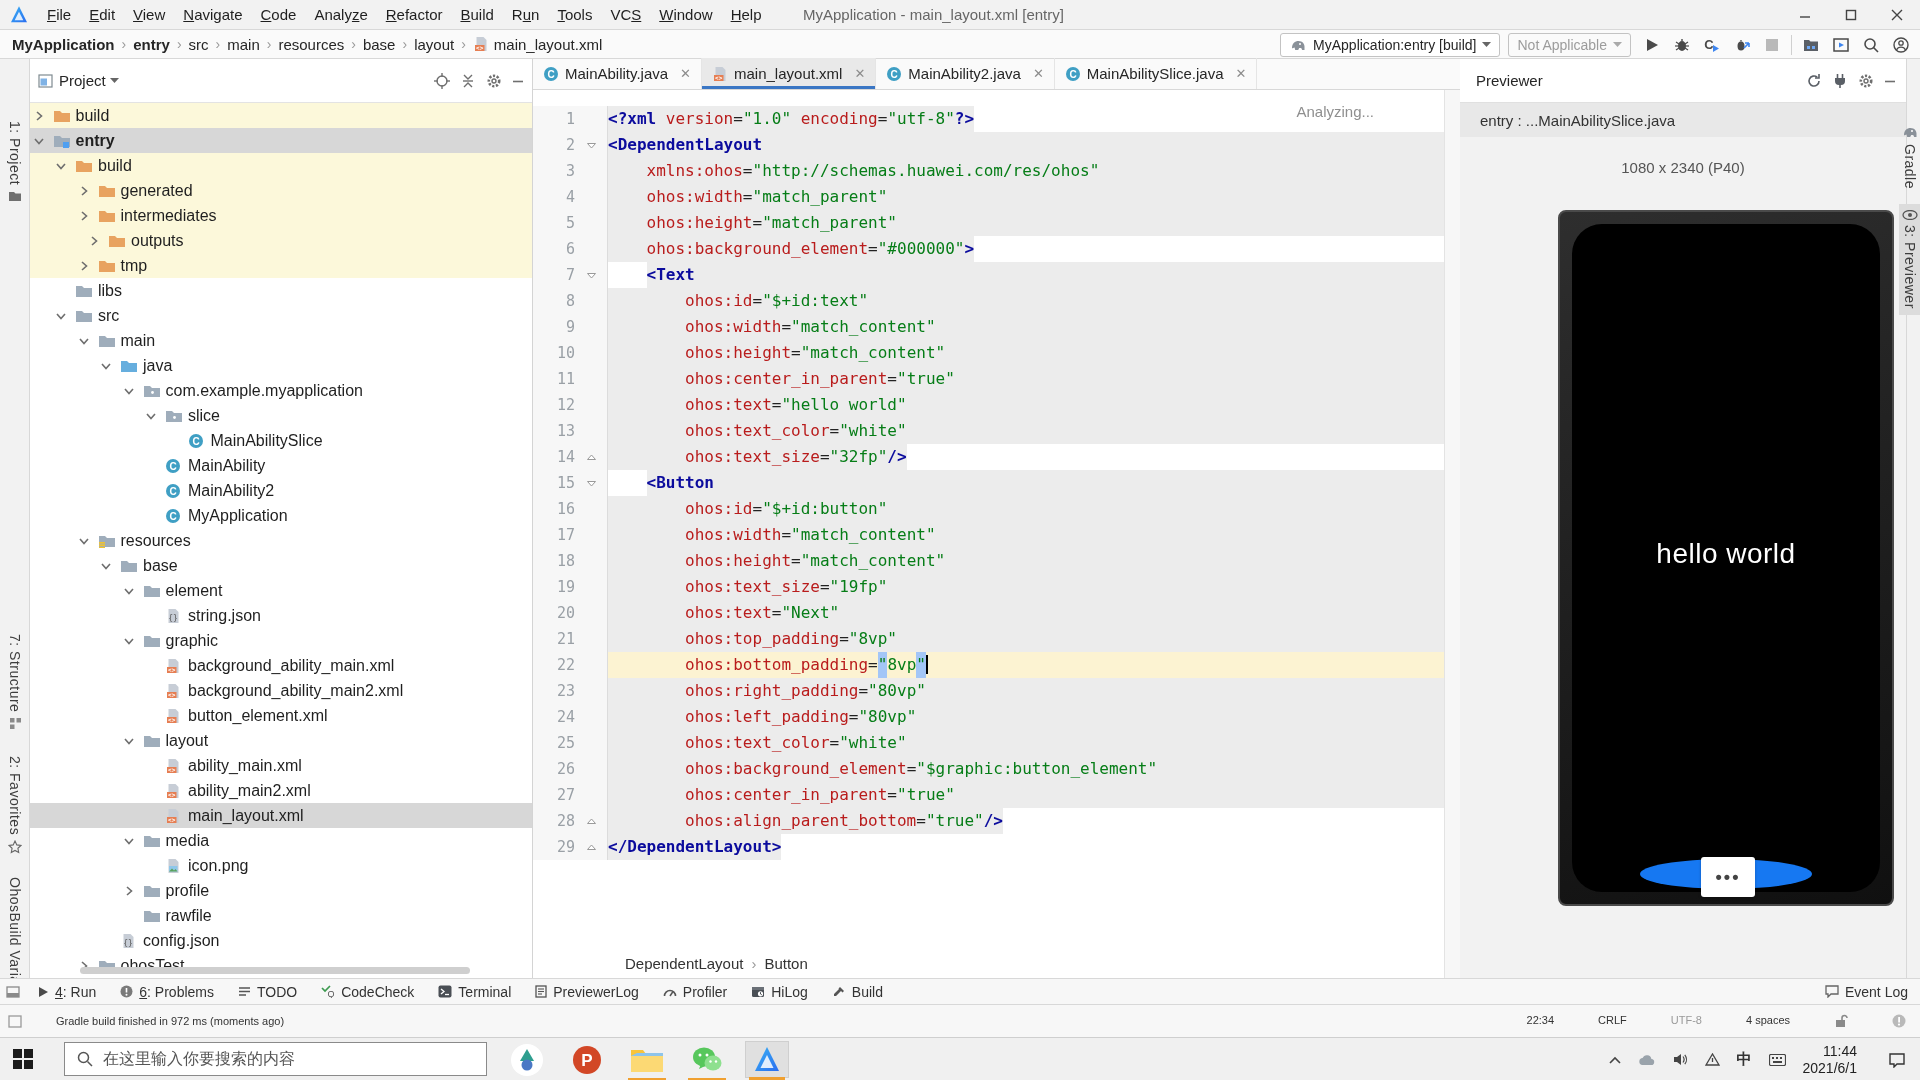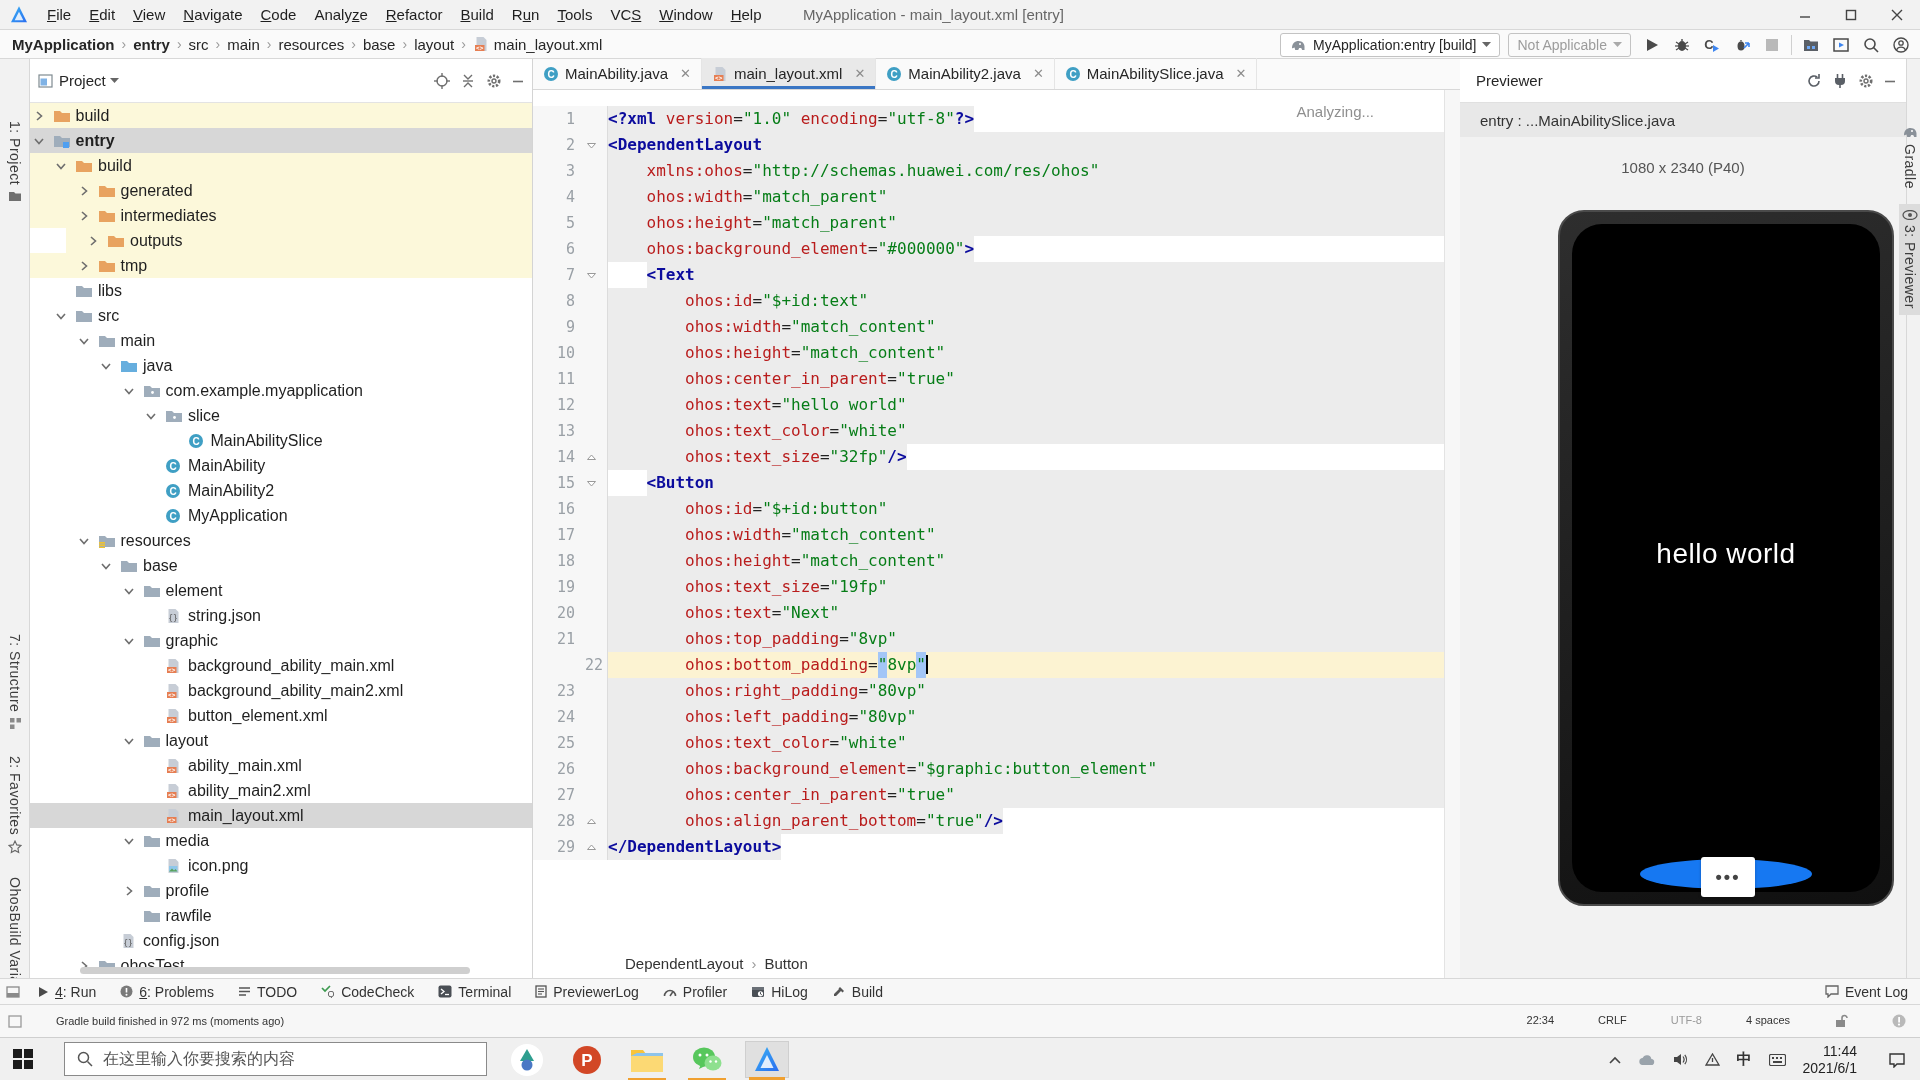--- a/index.html
+++ b/index.html
@@ -72,40 +72,40 @@
   #code{position:absolute;left:0;top:31px;width:911px;padding-top:16px;}
   .crow{display:flex;height:26px;line-height:26px;font-family:"DejaVu Sans Mono","Liberation Mono",monospace;
     font-size:16px;white-space:pre;}
   .gut{flex:0 0 75px;display:flex;background:#f7f7f7;border-right:1px solid #dcdcdc;}
   .ln{flex:0 0 46px;text-align:right;color:#9aa0a6;font-size:15px;padding-right:4px;}
   .fold{flex:0 0 24px;display:flex;align-items:center;justify-content:center;}
   .cbody{flex:1;display:flex;min-width:0;}
   .gspan{background:#ececec;display:flex;}
   .gspan.fill{flex:1;}
   .crow.cur{background:#fcf3d2;}
-  .crow.cur .gut{background:#f7f7f7;flex-direction:column;}
+  .crow.cur .gut{background:#f7f7f7;}
   .crow.cur .gspan{background:transparent;}
   .tk-g{color:#0b0b9d;font-weight:bold;}
   .tk-a{color:#b91c1c;}
   .tk-v{color:#067d17;}
   .tk-p{color:#222;}
   .tk-q{color:#067d17;background:#a3c6f7;}
   .caret{width:2px;height:19px;background:#000;margin-top:3px;}
   #ed-scroll{position:absolute;right:0;top:31px;width:16px;height:888px;background:#f7f7f7;border-left:1px solid #e3e3e3;}
   #ed-crumb{position:absolute;left:0;bottom:0;width:911px;height:30px;background:#fff;display:flex;
     align-items:center;padding-left:92px;font-size:15px;color:#333;gap:8px;}
   #ed-crumb .sep{color:#9a9a9a;}
 
   
   #previewer{position:absolute;left:1460px;top:0;width:446px;height:919px;background:#f2f2f2;}
   #pv-header{height:44px;background:#fff;border-bottom:1px solid #e0e0e0;display:flex;align-items:center;padding:0 10px 0 16px;}
   #pv-header .pv-title{font-size:15px;color:#262626;}
   #pv-file{height:34px;background:#e8e8e8;display:flex;align-items:center;padding-left:20px;font-size:15px;color:#333;}
   #pv-device{position:absolute;left:0;top:100px;width:446px;text-align:center;font-size:15px;color:#555;}
-  #phone{position:absolute;left:98px;top:151px;width:336px;height:696px;border-radius:26px;
+  #phone{position:absolute;left:98px;top:151px;width:336px;height:696px;border-radius:8px;
     background:linear-gradient(160deg,#2e2e2e,#101010);border:2px solid #4a4a4a;}
   #phone-screen{position:absolute;left:12px;top:12px;right:12px;bottom:12px;background:#000;border-radius:30px;overflow:hidden;}
   #hello{position:absolute;left:0;top:calc(50% - 20px);width:100%;text-align:center;color:#fff;font-size:28px;font-weight:300;letter-spacing:.5px;}
   #next-btn{position:absolute;left:calc(50% - 86px);bottom:3px;width:172px;height:30px;background:#1678f2;
     border-radius:50%;color:#fff;font-size:15px;display:flex;align-items:center;justify-content:center;}
   #more-btn{position:absolute;left:241px;top:798px;width:54px;height:40px;background:#fff;border-radius:3px;
     box-shadow:0 1px 3px rgba(0,0,0,.25);display:flex;align-items:center;justify-content:center;
     font-size:18px;letter-spacing:2px;color:#444;font-weight:bold;}
 
   
@@ -452,21 +452,21 @@
               <path d="M6 4l4.5 4L6 12" fill="none" stroke="#6e6e6e" stroke-width="1.6"></path>
             </svg>
           </span>
           <span class="ticon">
             <svg width="18" height="16" viewBox="0 0 18 16">
               <path d="M1 3h6l2 2h8v9H1z" fill="#e8a360"></path>
             </svg>
           </span>
           <span class="tlabel">intermediates</span>
         </div>
-        <div class="trow bg-yellow" style="padding-left: 19px; margin-left: 36px;">
+        <div class="trow bg-yellow" style="padding-left: 56px;">
           <span class="tchev">
             <svg width="16" height="16" viewBox="0 0 16 16">
               <path d="M6 4l4.5 4L6 12" fill="none" stroke="#6e6e6e" stroke-width="1.6"></path>
             </svg>
           </span>
           <span class="ticon">
             <svg width="18" height="16" viewBox="0 0 18 16">
               <path d="M1 3h6l2 2h8v9H1z" fill="#e8a360"></path>
             </svg>
           </span>

